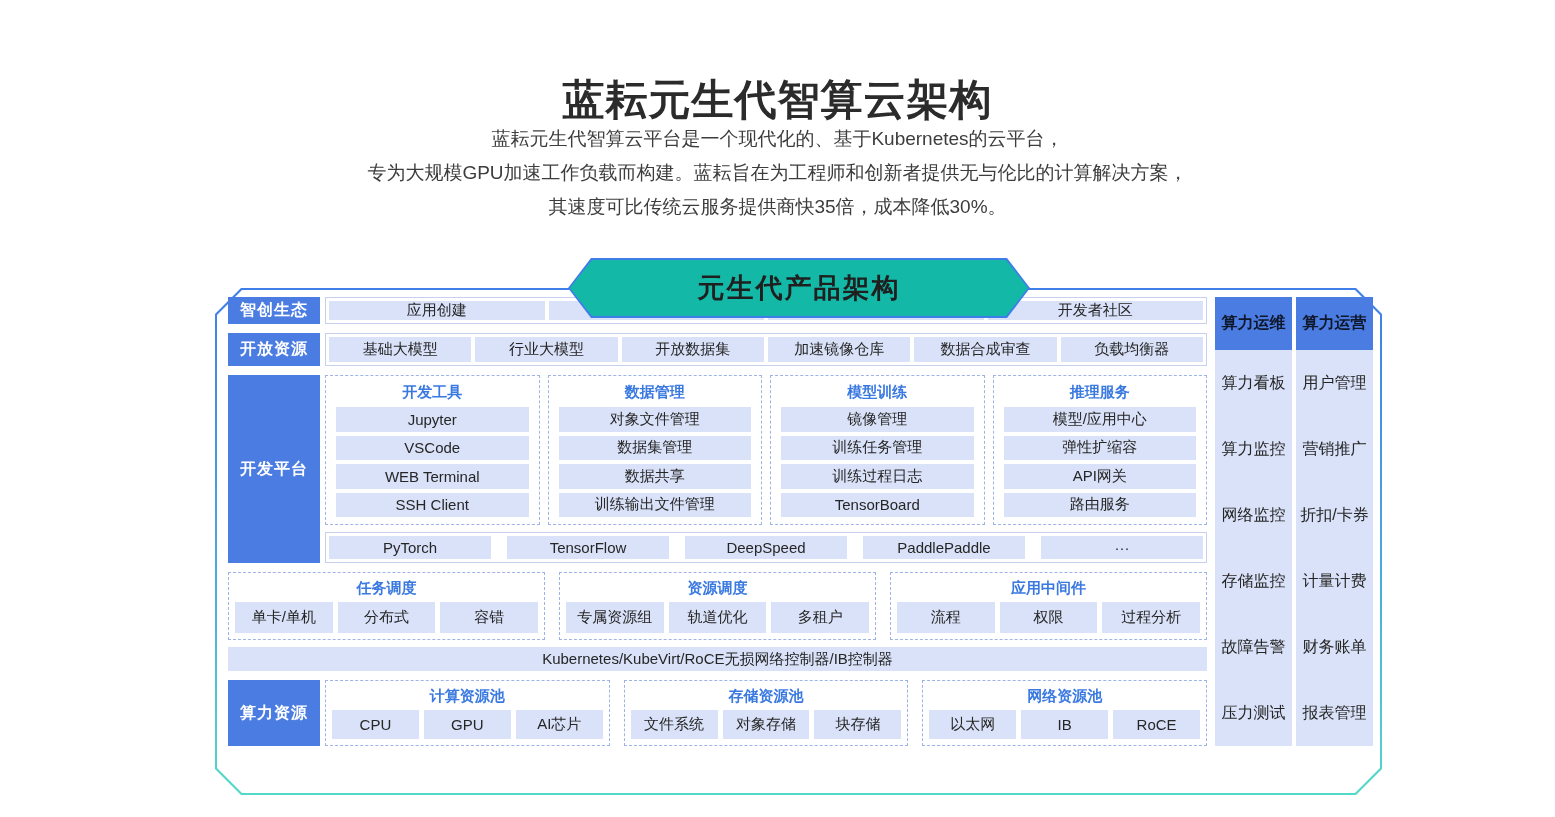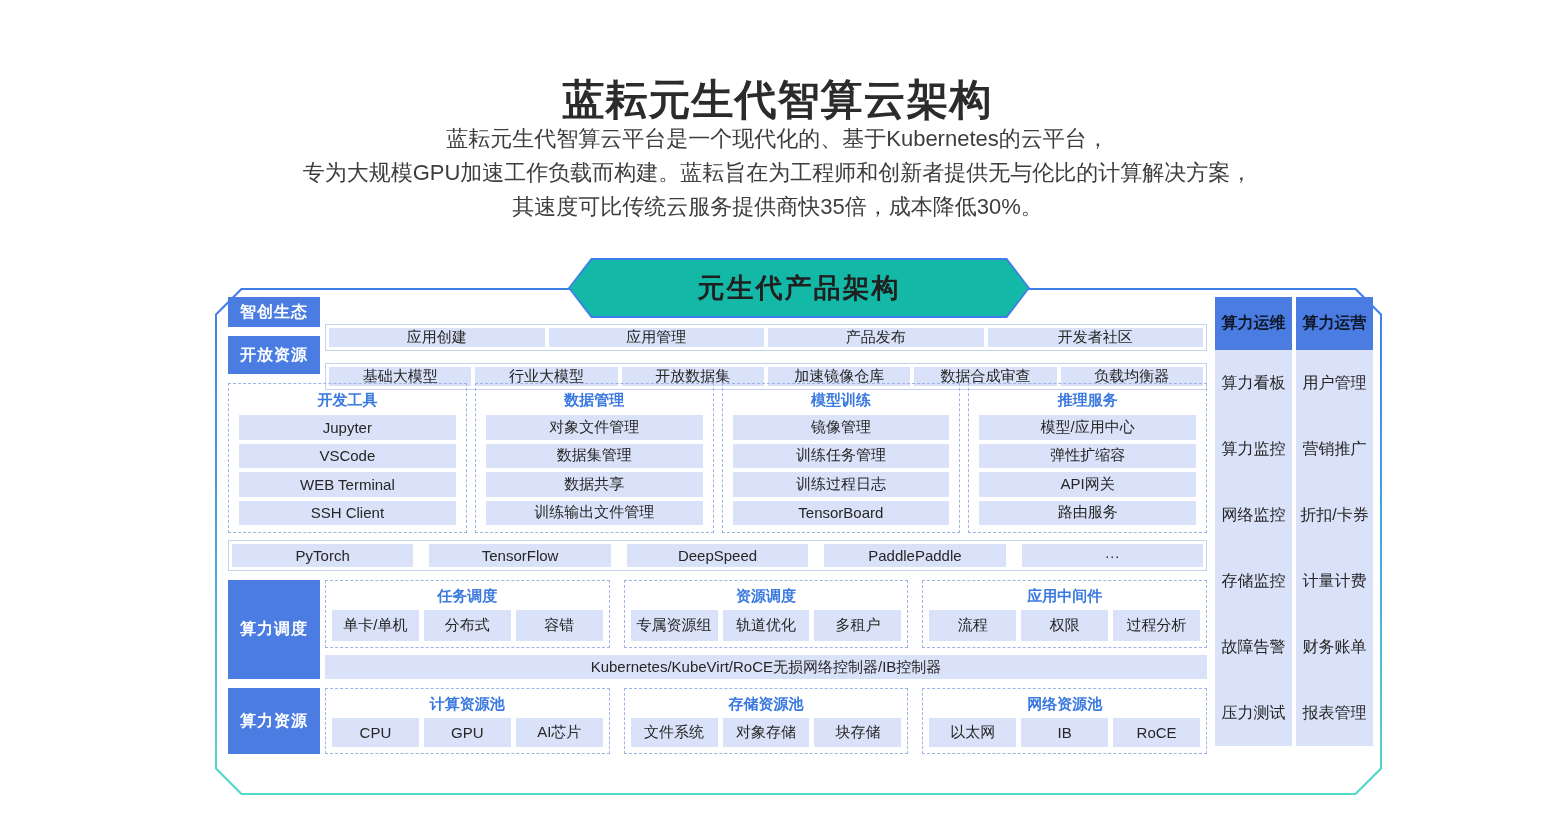--- a/index.html
+++ b/index.html
@@ -19,21 +19,21 @@
     font-family:"Liberation Sans","DejaVu Sans",sans-serif;
     color:var(--ink);
   }
   .page{position:relative;width:1555px;height:817px;overflow:hidden;padding-left:14px;}
   .page-title{
     position:absolute;top:44px;left:0;width:100%;
     text-align:center;font-size:42px;font-weight:bold;color:#2b2b2b;letter-spacing:1px;
   }
   .desc{
     position:absolute;top:122px;left:0;width:100%;
-    text-align:center;font-size:22px;line-height:34px;color:#3d3d3d;
+    text-align:center;font-size:19px;line-height:34px;color:#3d3d3d;
   }
   .diagram{position:absolute;top:258px;left:215px;width:1167px;height:537px;}
 
   
   .arch-frame{position:absolute;top:30px;left:0;width:1167px;height:507px;}
   .frame-border{
     position:absolute;inset:0;
     background:linear-gradient(180deg,var(--border-blue) 0%,#4aa9dd 55%,var(--border-teal) 100%);
     clip-path:polygon(26px 0,calc(100% - 26px) 0,100% 26px,100% calc(100% - 26px),calc(100% - 26px) 100%,26px 100%,0 calc(100% - 26px),0 26px);
   }
@@ -64,21 +64,21 @@
   .arch-row:last-child{margin-bottom:0;}
   .row-label{
     width:92px;margin-right:5px;background:var(--label-blue);color:#fff;
     font-size:16px;font-weight:bold;letter-spacing:1px;
     display:flex;align-items:center;justify-content:center;flex-shrink:0;
   }
   .row-content{flex:1;display:flex;flex-direction:column;}
 
   .boxed-row{
     height:100%;border:1px solid var(--box-border);background:#fff;
-    display:flex;gap:4px;padding:3px;margin-top:27px;
+    display:flex;gap:4px;padding:3px;
   }
   .chip{
     flex:1;background:var(--item-blue);color:var(--ink);
     display:flex;align-items:center;justify-content:center;font-size:15px;
   }
 
   .dev-cols{height:150px;display:flex;gap:8px;}
   .dashed-col{
     flex:1;border:1px dashed var(--dash-border);
     padding:5px 10px 7px;display:flex;flex-direction:column;
@@ -167,20 +167,21 @@
                 <div class="chip">基础大模型</div>
                 <div class="chip">行业大模型</div>
                 <div class="chip">开放数据集</div>
                 <div class="chip">加速镜像仓库</div>
                 <div class="chip">数据合成审查</div>
                 <div class="chip">负载均衡器</div>
               </div>
             </div>
           </div>
           <div class="arch-row r3" style="height: 188px;">
+            <div class="row-label">开发平台</div>
             <div class="row-content">
               <div class="dev-cols">
                 <div class="dashed-col">
                   <div class="col-title">开发工具</div>
                   <div class="col-item">Jupyter</div>
                   <div class="col-item">VSCode</div>
                   <div class="col-item">WEB Terminal</div>
                   <div class="col-item">SSH Client</div>
                 </div>
                 <div class="dashed-col">
@@ -208,21 +209,20 @@
               <div class="framework-row">
                 <div class="chip">PyTorch</div>
                 <div class="chip">TensorFlow</div>
                 <div class="chip">DeepSpeed</div>
                 <div class="chip">PaddlePaddle</div>
                 <div class="chip">···</div>
               </div>
             </div>
           </div>
           <div class="arch-row r4" style="height: 99px;">
-            <div class="row-label">算力调度</div>
             <div class="row-content">
               <div class="cols-row">
                 <div class="hcol">
                   <div class="col-title">任务调度</div>
                   <div class="items-row">
                     <div class="chip">单卡/单机</div>
                     <div class="chip">分布式</div>
                     <div class="chip">容错</div>
                   </div>
                 </div>

